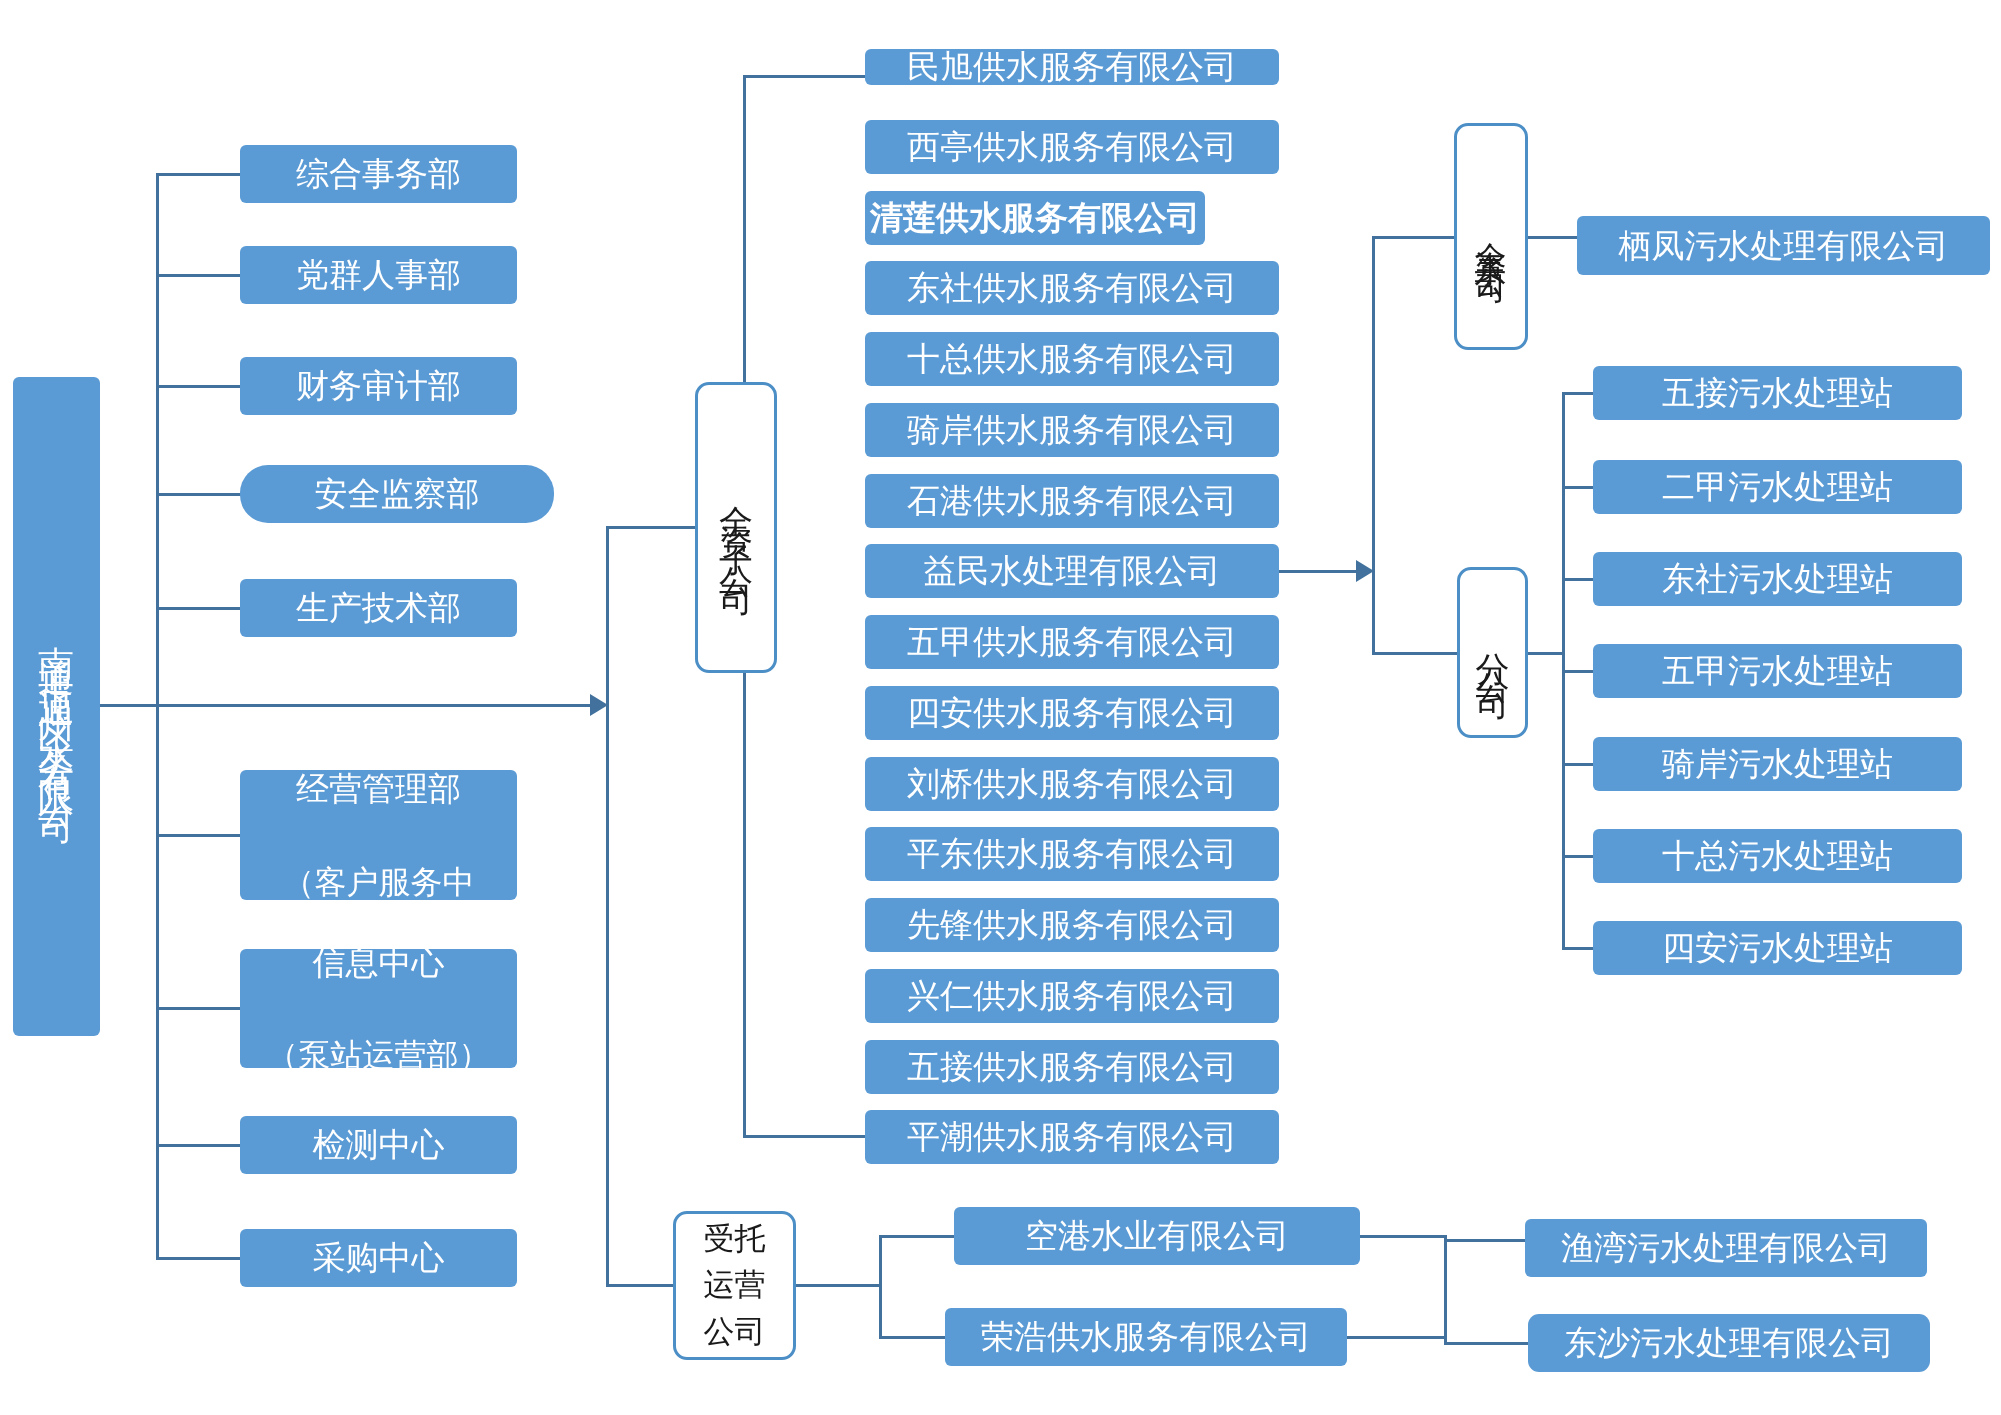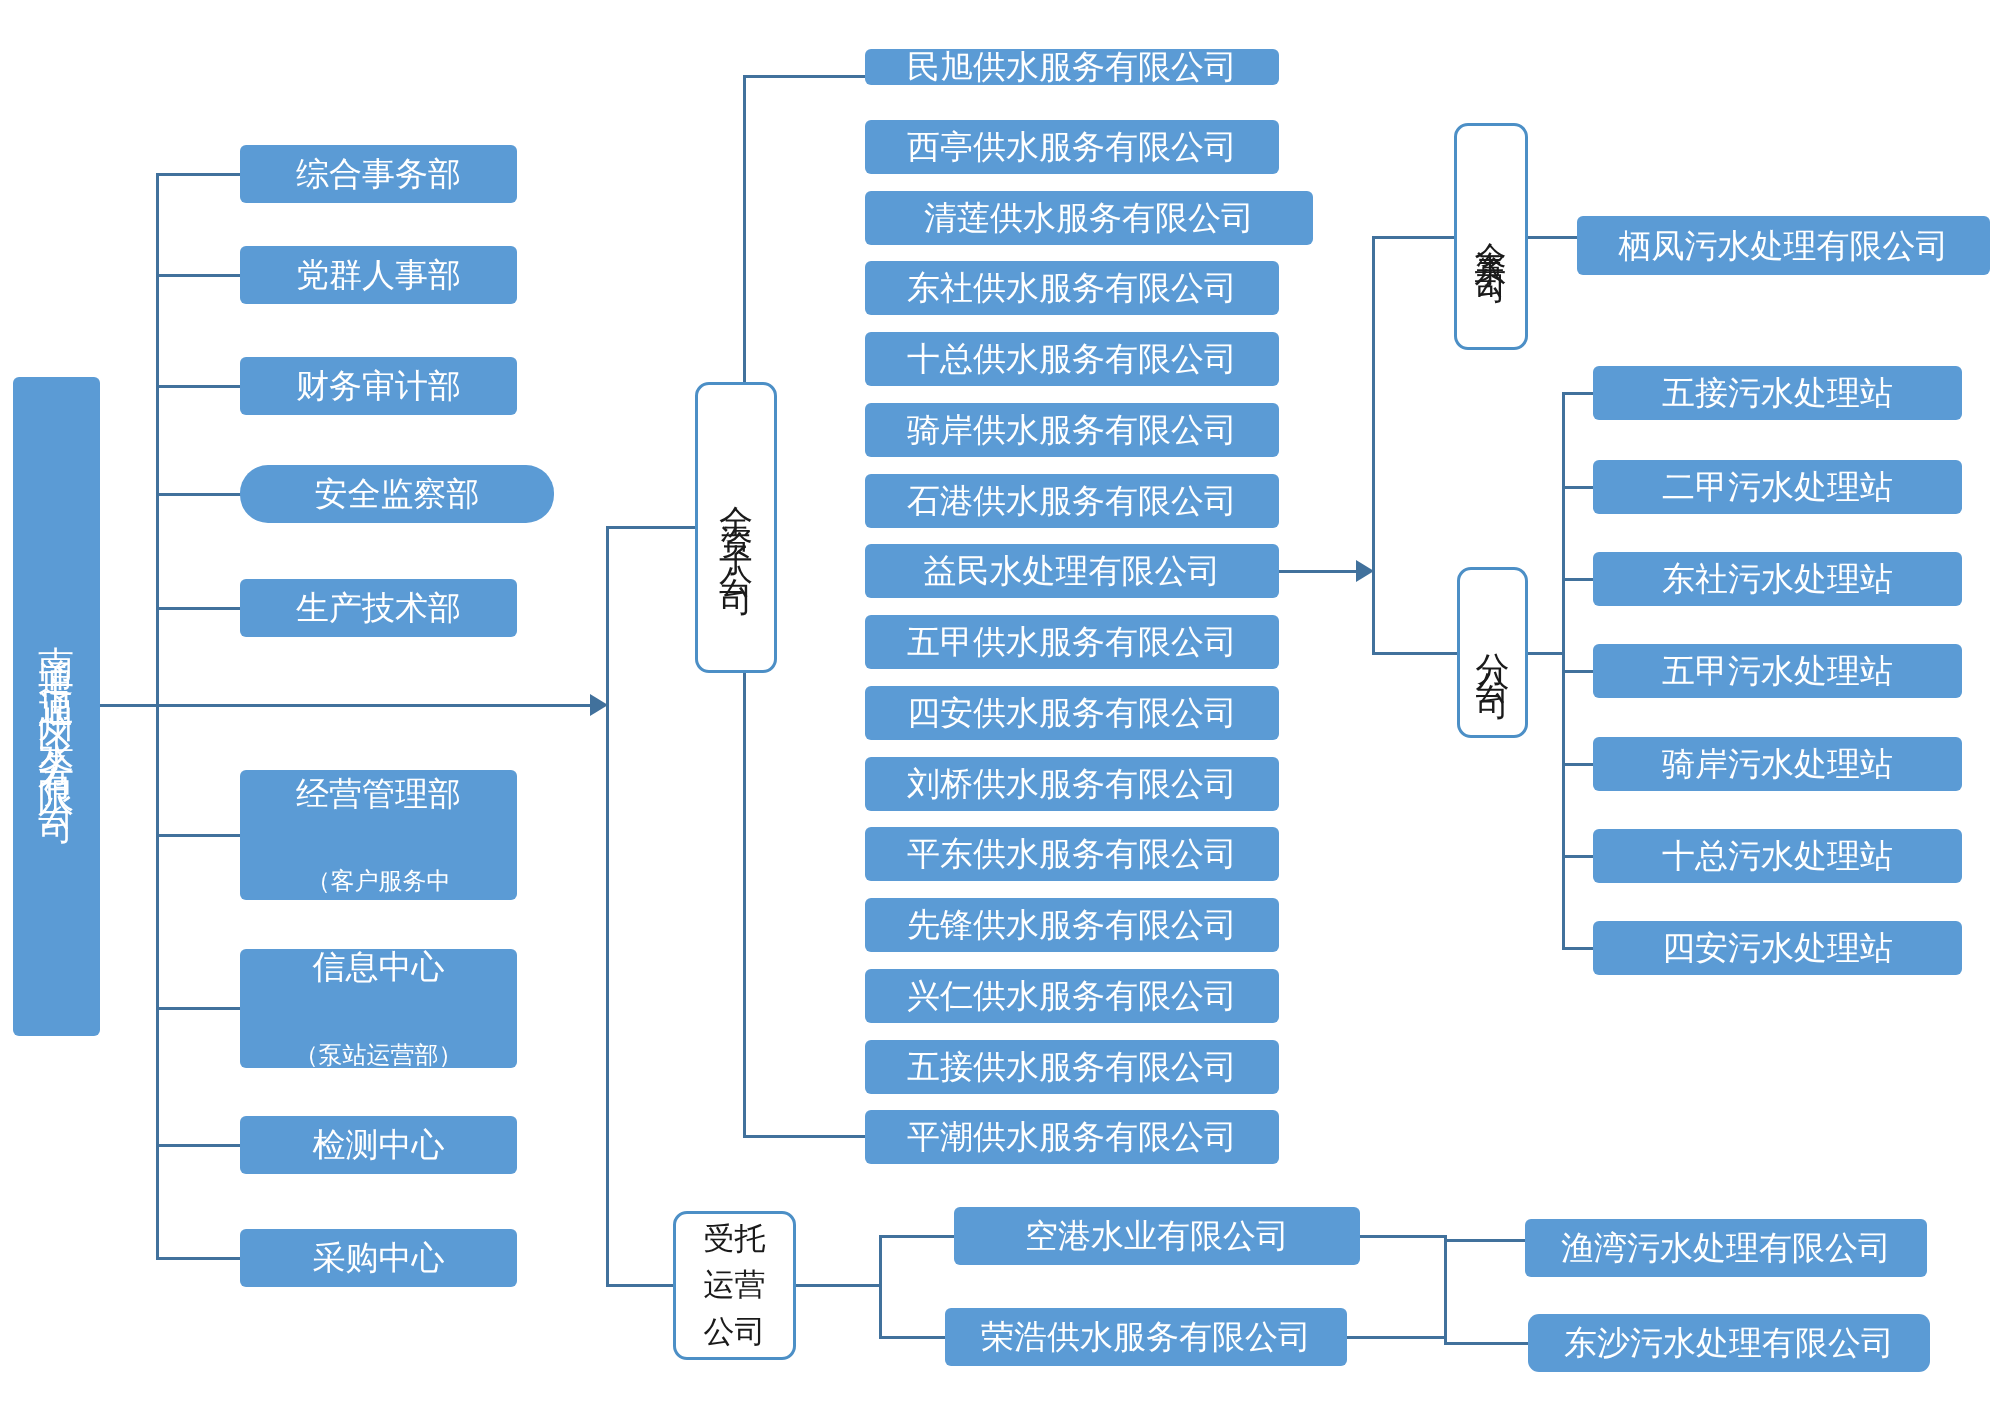--- a/index.html
+++ b/index.html
@@ -29,21 +29,21 @@
     text-align:center;line-height:1.5;
   }
   .vtext{writing-mode:vertical-rl;text-orientation:upright;}
   .hline,.vline{background:var(--connector);}
   .arrow-right{
     width:0;height:0;
     border-top:11px solid transparent;
     border-bottom:11px solid transparent;
     border-left:18px solid var(--connector);
   }
-  .sub{font-size:24px;line-height:1.2;margin-top:46px;}
+  .sub{font-size:32px;line-height:1.2;margin-top:46px;}
   .dept-multi{flex-direction:column;gap:8px;}
 </style>
 </head>
 <body>
 
 <div class="stage">
 
   <div class="abs vline" style="left:156px;top:173px;width:3px;height:1086px;"></div>
   <div class="abs hline" style="left:156px;top:173px;width:86px;height:3px;"></div>
   <div class="abs hline" style="left:156px;top:274px;width:86px;height:3px;"></div>
@@ -112,21 +112,21 @@
     <span class="sub">（泵站运营部）</span>
   </div>
 
   <div class="abs bbox" style="left:240px;top:1116px;width:277px;height:58px;">检测中心</div>
   <div class="abs bbox" style="left:240px;top:1229px;width:277px;height:58px;">采购中心</div>
 
   <div class="abs wbox vtext" style="left:695px;top:382px;width:82px;height:291px;font-size:34px;letter-spacing:20px;">全资子公司</div>
 
   <div class="abs bbox" style="left:865px;top:49px;width:414px;height:36px;">民旭供水服务有限公司</div>
   <div class="abs bbox" style="left:865px;top:120px;width:414px;height:54px;">西亭供水服务有限公司</div>
-  <div class="abs bbox" style="left:865px;top:191px;width:448px;height:54px;">清莲供水服务有限公司</div>
+  <div class="abs bbox" style="left:865px;top:191px;width:340px;height:54px;font-weight:bold;">清莲供水服务有限公司</div>
   <div class="abs bbox" style="left:865px;top:261px;width:414px;height:54px;">东社供水服务有限公司</div>
   <div class="abs bbox" style="left:865px;top:332px;width:414px;height:54px;">十总供水服务有限公司</div>
   <div class="abs bbox" style="left:865px;top:403px;width:414px;height:54px;">骑岸供水服务有限公司</div>
   <div class="abs bbox" style="left:865px;top:474px;width:414px;height:54px;">石港供水服务有限公司</div>
   <div class="abs bbox" style="left:865px;top:544px;width:414px;height:54px;">益民水处理有限公司</div>
   <div class="abs bbox" style="left:865px;top:615px;width:414px;height:54px;">五甲供水服务有限公司</div>
   <div class="abs bbox" style="left:865px;top:686px;width:414px;height:54px;">四安供水服务有限公司</div>
   <div class="abs bbox" style="left:865px;top:757px;width:414px;height:54px;">刘桥供水服务有限公司</div>
   <div class="abs bbox" style="left:865px;top:827px;width:414px;height:54px;">平东供水服务有限公司</div>
   <div class="abs bbox" style="left:865px;top:898px;width:414px;height:54px;">先锋供水服务有限公司</div>

